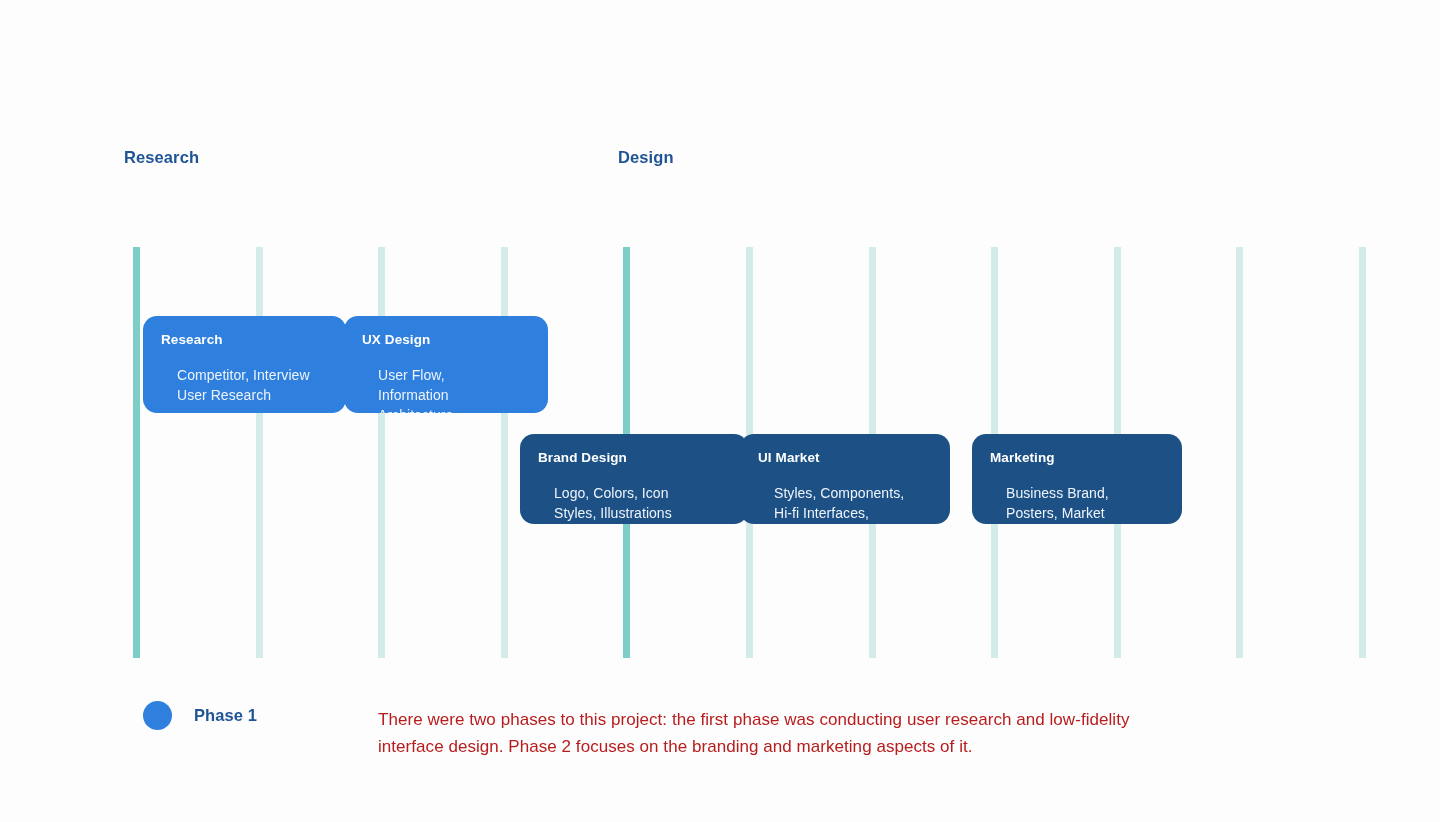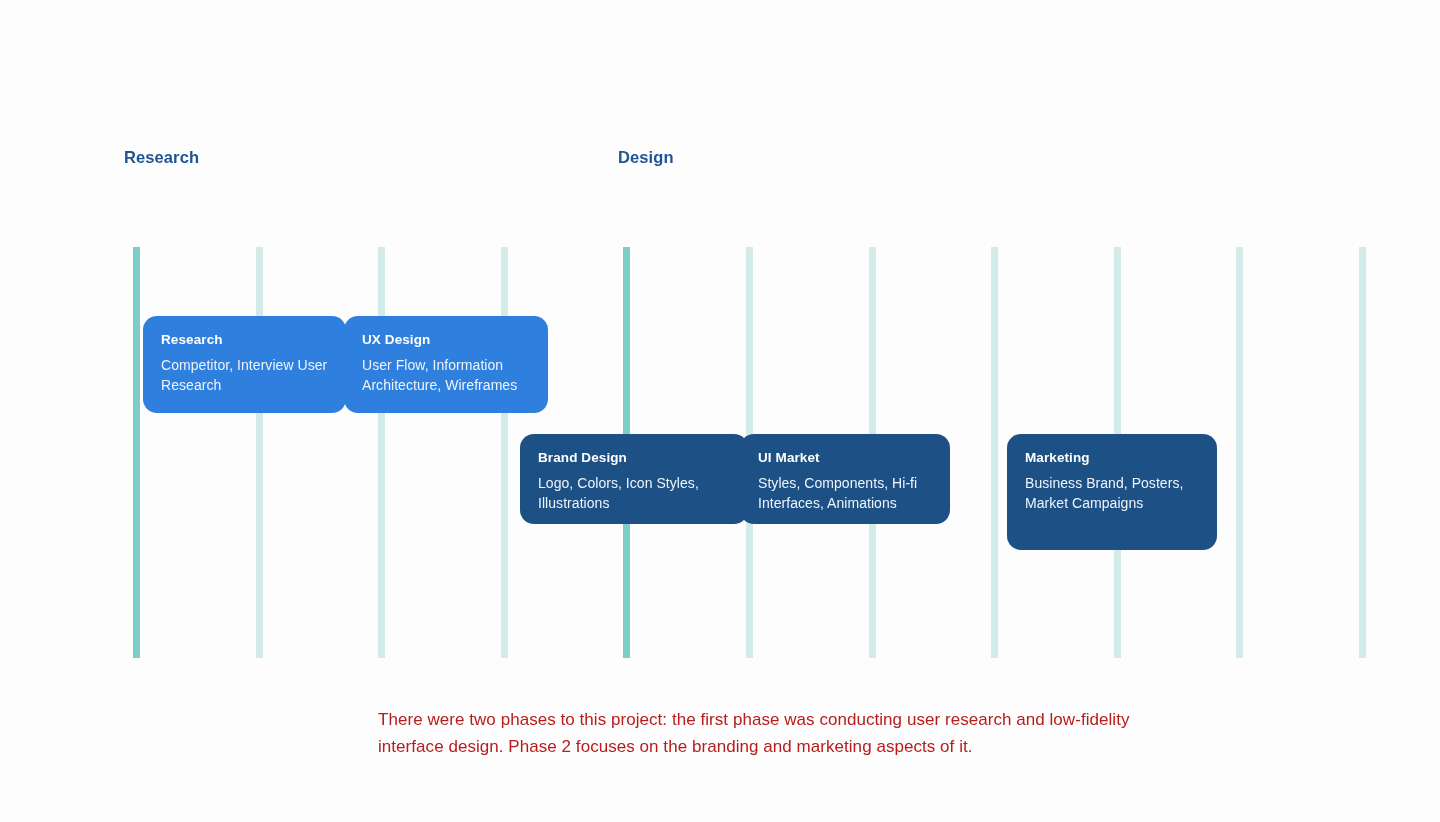--- a/index.html
+++ b/index.html
@@ -65,21 +65,21 @@
     font-weight: bold;
     line-height: 1.25;
     margin: 0 0 6px 0;
     white-space: nowrap;
     letter-spacing: 0.1px;
   }
   .task-desc {
     font-size: 14px;
     font-weight: normal;
     line-height: 20px;
-    margin: 0;
+    margin: 16px;
     color: #eef4fb;
     letter-spacing: 0.05px;
   }
 
   
   #legend {
     position: absolute;
     left: 143px;
     top: 694px;
   }
@@ -151,24 +151,28 @@
         <div class="task-desc">User Flow, Information Architecture, Wireframes</div>
       </div>
       <div class="task-card phase2" style="left: 520px; top: 434px; width: 228px; height: 90px;">
         <div class="task-title">Brand Design</div>
         <div class="task-desc">Logo, Colors, Icon Styles, Illustrations</div>
       </div>
       <div class="task-card phase2" style="left: 740px; top: 434px; width: 210px; height: 90px;">
         <div class="task-title">UI Market</div>
         <div class="task-desc">Styles, Components, Hi-fi Interfaces, Animations</div>
       </div>
-      <div class="task-card phase2" style="left: 1007px; top: 434px; width: 210px; height: 116px;">
+      <div class="task-card phase2" style="left: 972px; top: 434px; width: 210px; height: 90px;">
         <div class="task-title">Marketing</div>
         <div class="task-desc">Business Brand, Posters, Market Campaigns</div>
       </div>
     </div>
 
   <div id="legend">
+      <div class="legend-row">
+        <span class="legend-dot phase1" style="background: rgb(46, 127, 222);"></span>
+        <span class="legend-label">Phase 1</span>
+      </div>
     </div>
 
   <div id="caption">There were two phases to this project: the first phase was conducting user research and low-fidelity interface design. Phase 2 focuses on the branding and marketing aspects of it.</div>
 
 </div>
 
 </body></html>

